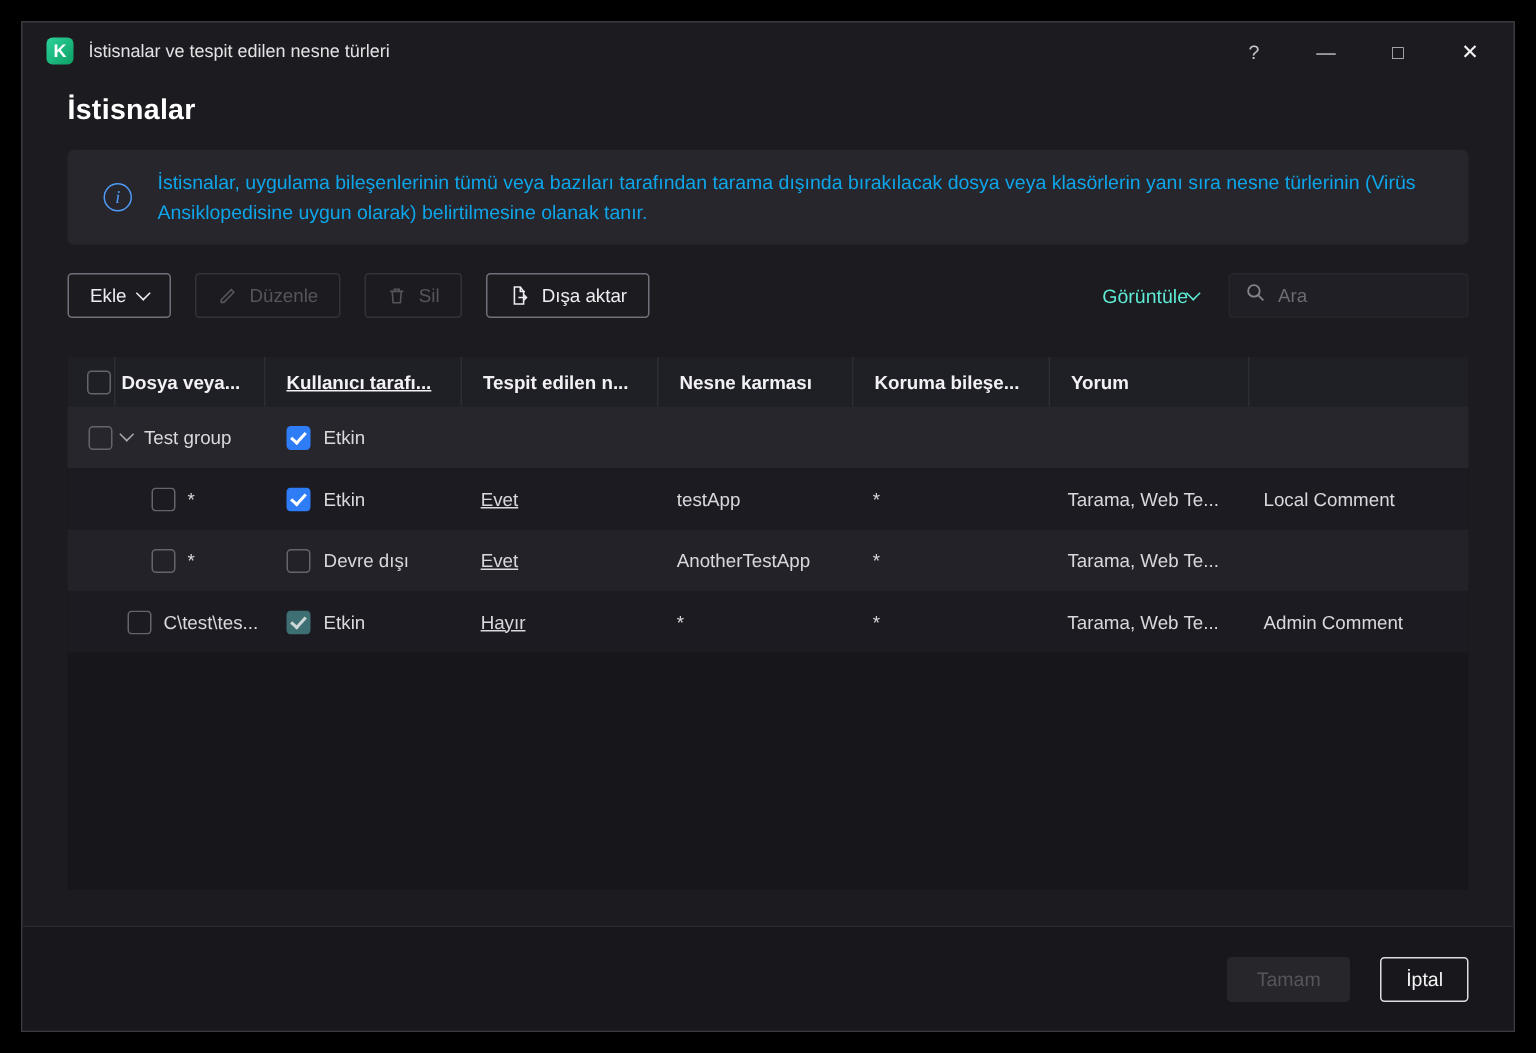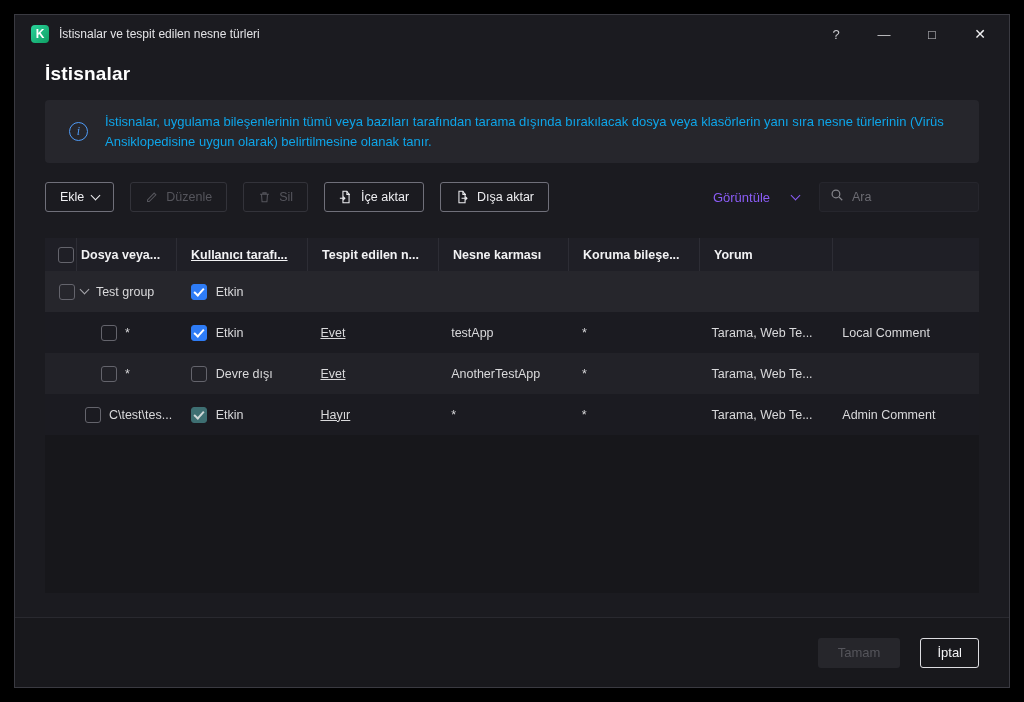--- a/index.html
+++ b/index.html
@@ -49,21 +49,21 @@
     display:inline-flex; align-items:center; gap:8px; margin-right:16px; cursor:pointer;
     font-family:"Liberation Sans", sans-serif;
   }
   .btn.disabled { border-color:#33333a; color:#55555c; cursor:default; }
   .btn svg { display:block; }
   .chev {
     width:7px; height:7px; border-right:1.6px solid currentColor; border-bottom:1.6px solid currentColor;
     transform:rotate(45deg); margin-top:-4px; display:inline-block;
   }
   .view-link {
-    margin-left:auto; color:#8b5cf6; font-size:13px; display:flex; align-items:center; gap:22px; cursor:pointer;
+    margin-left:auto; color:#5eead4; font-size:13px; display:flex; align-items:center; gap:0; cursor:pointer;
   }
   .search {
     width:160px; height:30px; margin-left:20px; background:#1f1f25; border:1px solid #26262d;
     border-radius:3px; display:flex; align-items:center; gap:8px; padding:0 10px;
   }
   .search input {
     flex:1; min-width:0; background:transparent; border:none; outline:none;
     color:#f97316; font-size:12.5px; font-family:"Liberation Sans", sans-serif;
   }
   .search input::placeholder { color:#6b6b72; }
@@ -167,30 +167,20 @@
             <path d="M2.5 4h11M6 4V2.3h4V4M4.3 4l.7 9.3h6l.7-9.3" fill="none" stroke="currentColor" stroke-width="1.3"></path>
           </svg>
         </span>
       <span>Sil</span>
     </button>
     <button class="btn">
       <span>
           <svg width="14" height="14" viewBox="0 0 16 16">
             <path d="M9 1.5H4.5v13h7V5z" fill="none" stroke="currentColor" stroke-width="1.2"></path>
             <path d="M9 1.5V5h3.5" fill="none" stroke="currentColor" stroke-width="1.2"></path>
-            <path d="M1 9.5h5.5M4.7 7.5l2 2-2 2" fill="none" stroke="currentColor" stroke-width="1.2"></path>
-          </svg>
-        </span>
-      <span>İçe aktar</span>
-    </button>
-    <button class="btn">
-      <span>
-          <svg width="14" height="14" viewBox="0 0 16 16">
-            <path d="M9 1.5H4.5v13h7V5z" fill="none" stroke="currentColor" stroke-width="1.2"></path>
-            <path d="M9 1.5V5h3.5" fill="none" stroke="currentColor" stroke-width="1.2"></path>
             <path d="M7.5 9.5H14M11.7 7.5l2 2-2 2" fill="none" stroke="currentColor" stroke-width="1.2"></path>
           </svg>
         </span>
       <span>Dışa aktar</span>
     </button>
     <div class="view-link">
       <span>Görüntüle</span>
       <span class="chev"></span>
     </div>
     <div class="search">

